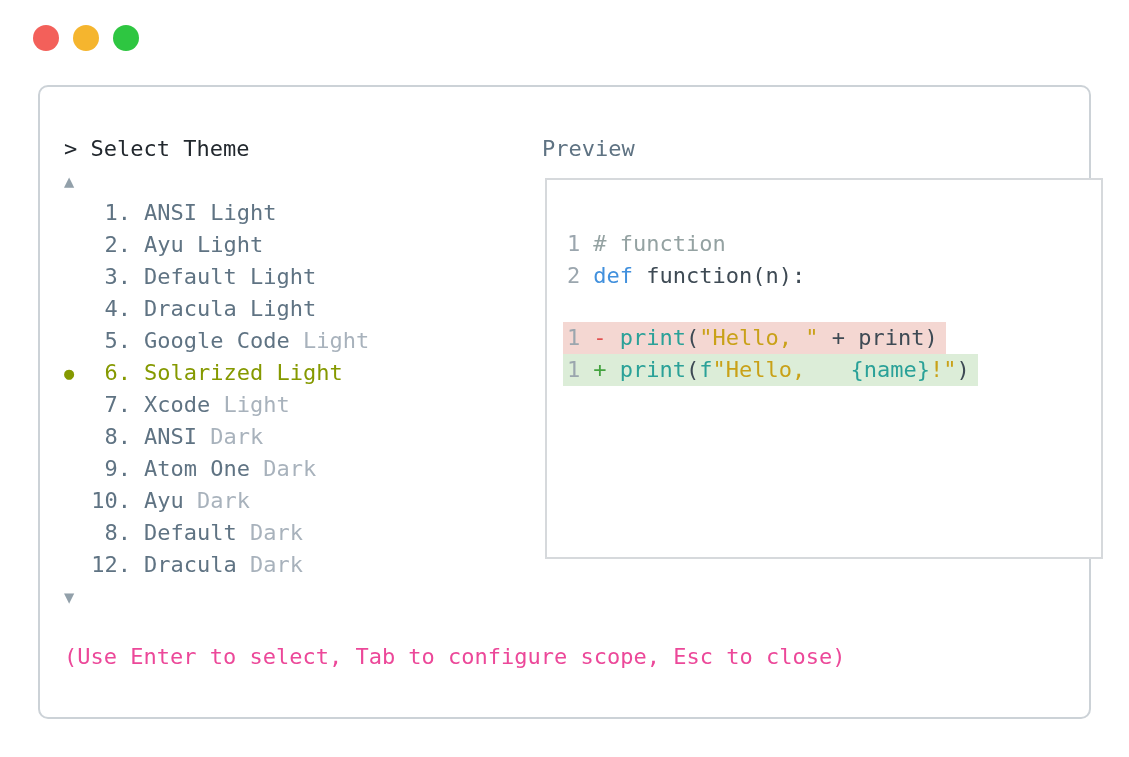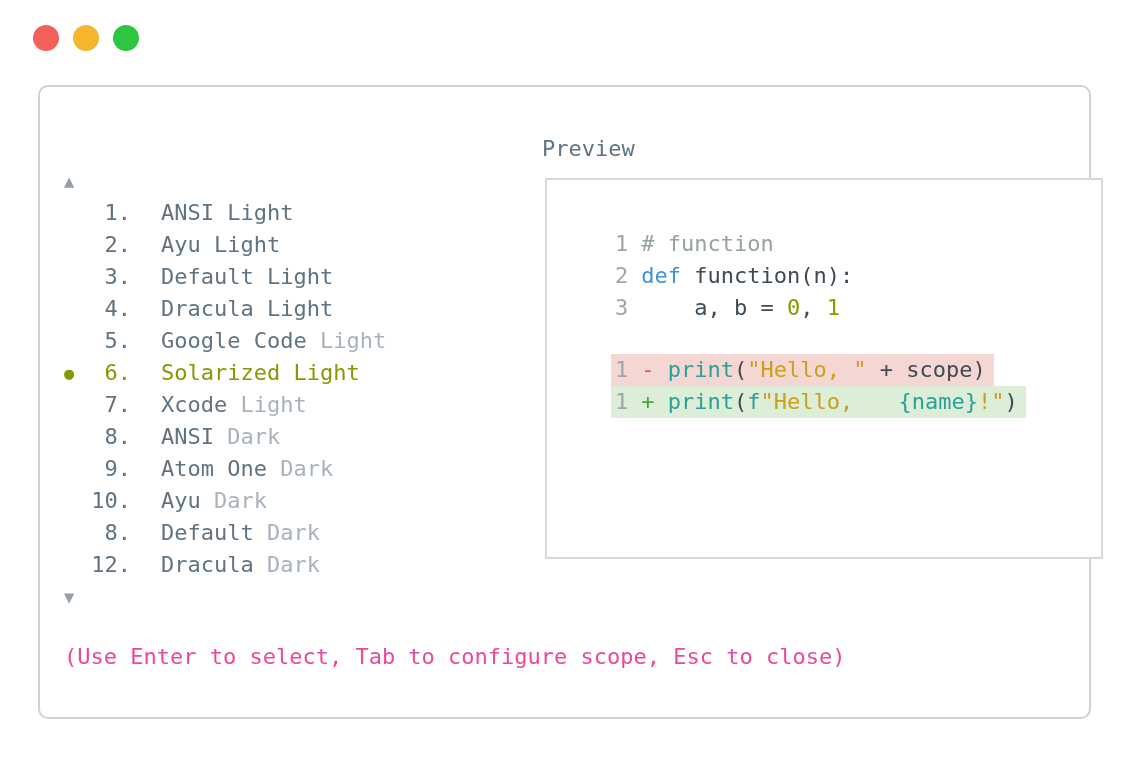--- a/index.html
+++ b/index.html
@@ -21,31 +21,31 @@
   }
   .prompt{position:absolute;left:24px;top:46px;color:#22282e;}
   .preview-label{position:absolute;left:502px;top:46px;color:#5f7383;}
 
   
   .list{position:absolute;left:24px;top:78px;}
   .arrow{height:32px;line-height:32px;font-size:17px;color:#92a0aa;}
   .item{height:32px;line-height:32px;display:flex;white-space:pre;color:#5f7383;}
   .item .marker{width:27px;color:#859900;font-size:17px;}
   .item .numcol{width:40px;text-align:right;}
-  .item .name{margin-left:30px;}
+  .item .name{margin-left:13px;}
   .item .variant.dim{color:#a8b2bc;}
   .item.selected, .item.selected .variant{color:#859900;}
 
   
   .hint{position:absolute;left:24px;top:554px;color:#ec4899;}
 
   
   .preview-box{
     position:absolute;left:505px;top:91px;width:558px;height:381px;
-    box-sizing:border-box;border:2px solid #d6d9dc;background:#ffffff;padding-left:48px;
+    box-sizing:border-box;border:2px solid #d6d9dc;background:#ffffff;
   }
   #code-lines{margin-top:48px;}
   .code-row{height:32px;line-height:32px;padding-left:20px;white-space:pre;color:#3e4a54;}
   .lineno{color:#9ba6ae;margin-right:13px;}
   #diff-lines{margin-top:30px;}
   .diff-row{
     height:32px;line-height:32px;width:fit-content;
     margin-left:16px;padding:0 8px 0 4px;white-space:pre;color:#3e4a54;
   }
   .diff-row.removed{background:#f4d7d2;}
@@ -65,20 +65,21 @@
 </head>
 <body>
 
 <div class="lights" id="lights">
     <span class="light" style="background: rgb(243, 96, 90);"></span>
     <span class="light" style="background: rgb(245, 181, 46);"></span>
     <span class="light" style="background: rgb(46, 198, 65);"></span>
   </div>
 
 <div class="panel">
+  <div class="prompt">&gt; Select Theme</div>
   <div class="preview-label">Preview</div>
 
   <div class="list">
     <div class="arrow">▲</div>
     <div id="items">
         <div class="item"><span class="marker"></span><span class="numcol">1.</span><span class="name">ANSI</span><span class="variant"> Light</span></div>
         <div class="item"><span class="marker"></span><span class="numcol">2.</span><span class="name">Ayu</span><span class="variant"> Light</span></div>
         <div class="item"><span class="marker"></span><span class="numcol">3.</span><span class="name">Default</span><span class="variant"> Light</span></div>
         <div class="item"><span class="marker"></span><span class="numcol">4.</span><span class="name">Dracula</span><span class="variant"> Light</span></div>
         <div class="item"><span class="marker"></span><span class="numcol">5.</span><span class="name">Google Code</span><span class="variant dim"> Light</span></div>
@@ -90,22 +91,21 @@
         <div class="item"><span class="marker"></span><span class="numcol">8.</span><span class="name">Default</span><span class="variant dim"> Dark</span></div>
         <div class="item"><span class="marker"></span><span class="numcol">12.</span><span class="name">Dracula</span><span class="variant dim"> Dark</span></div>
       </div>
     <div class="arrow">▼</div>
   </div>
 
   <div class="preview-box">
     <div id="code-lines">
         <div class="code-row"><span class="lineno">1</span><span class="tok-comment"># function</span></div>
         <div class="code-row"><span class="lineno">2</span><span class="tok-kw">def</span><span class="tok-plain"> function(n):</span></div>
-        <div class="code-row"><span class="lineno">3</span><span class="tok-plain">    a, b = </span><span class="tok-num">0</span><span class="tok-plain">, </span><span class="tok-num">1</span></div>
       </div>
     <div id="diff-lines">
-        <div class="diff-row removed"><span class="lineno">1</span><span class="tok-minus">- </span><span class="tok-fn">print</span><span class="tok-plain">(</span><span class="tok-str">"Hello, "</span><span class="tok-plain"> + scope)</span></div>
+        <div class="diff-row removed"><span class="lineno">1</span><span class="tok-minus">- </span><span class="tok-fn">print</span><span class="tok-plain">(</span><span class="tok-str">"Hello, "</span><span class="tok-plain"> + print)</span></div>
         <div class="diff-row added"><span class="lineno">1</span><span class="tok-plus">+ </span><span class="tok-fn">print</span><span class="tok-plain">(</span><span class="tok-fn">f</span><span class="tok-str">"Hello, </span><span class="tok-interp">{name}</span><span class="tok-str">!"</span><span class="tok-plain">)</span></div>
       </div>
   </div>
 
   <div class="hint">(Use Enter to select, Tab to configure scope, Esc to close)</div>
 </div>
 
 </body></html>

